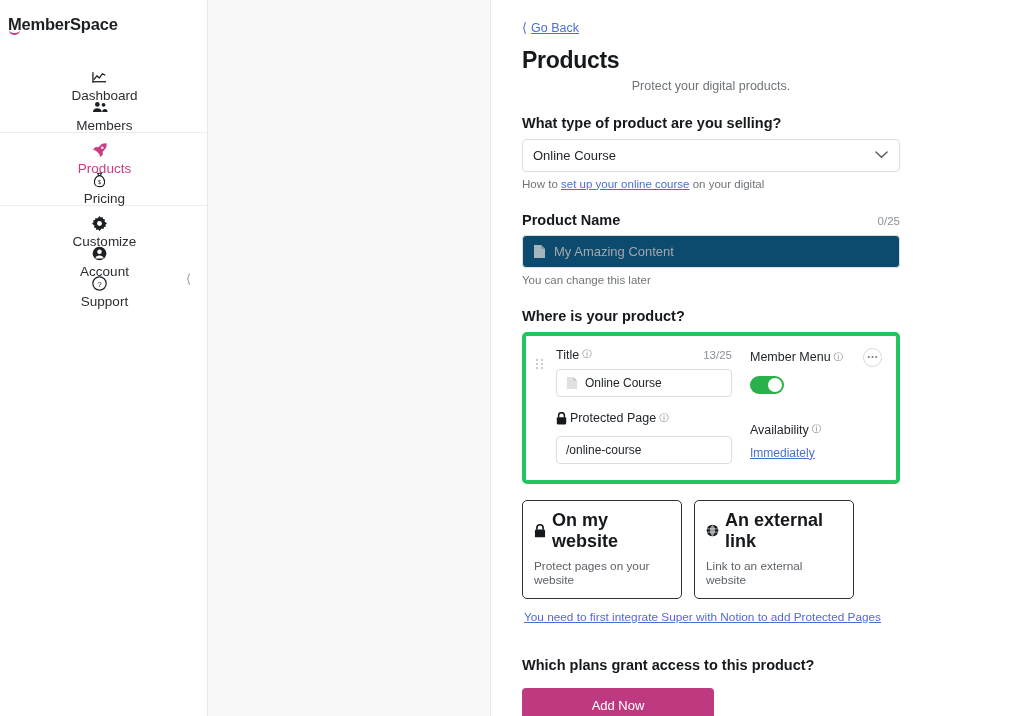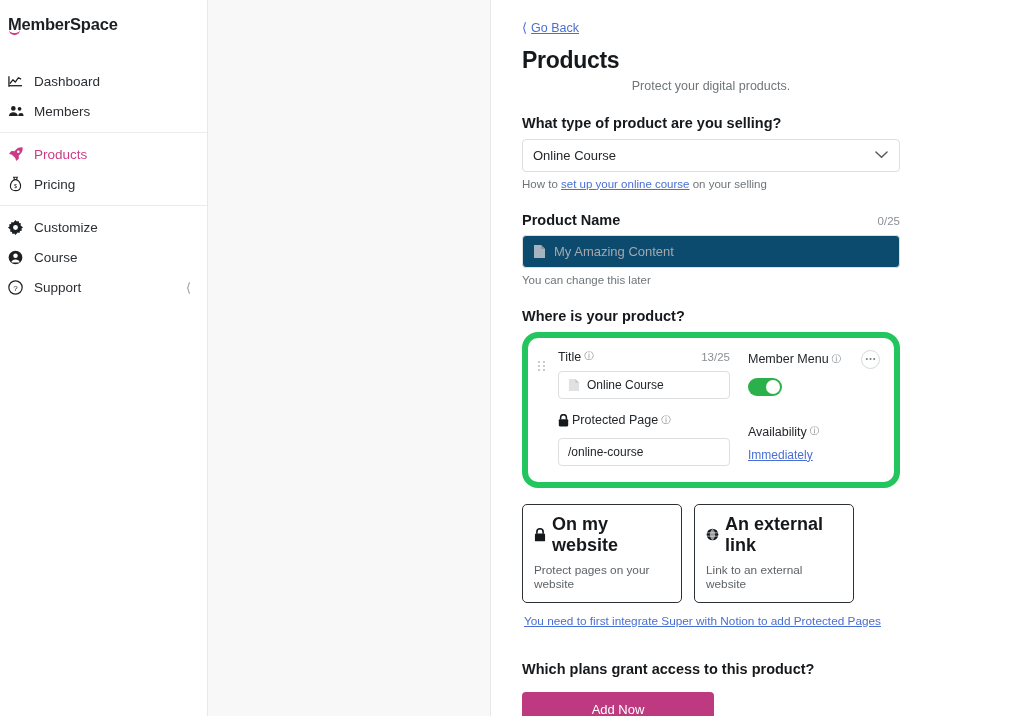--- a/index.html
+++ b/index.html
@@ -46,20 +46,21 @@
   .divider { height: 1px; background: #ececec; width: 100%; }
   .nav-item {
     display: flex;
     align-items: center;
     height: 30px;
     padding: 0 10px 0 8px;
     font-size: 13.5px;
     color: #2b2f33;
     cursor: pointer;
     position: relative;
+    flex-direction: column;
   }
   .nav-item .ico {
     width: 22px;
     display: inline-flex;
     align-items: center;
     justify-content: flex-start;
     flex: 0 0 22px;
     color: #1d2023;
   }
   .nav-item .lbl { padding-left: 4px; }
@@ -168,22 +169,22 @@
     display: flex;
     align-items: center;
     padding: 0 10px;
     gap: 8px;
   }
   .text-input .ph { font-size: 13px; color: #a3a8ad; }
   .doc-ico { font-size: 13px; filter: grayscale(1); opacity: .75; line-height: 1; }
 
   
   .prod-card {
-    border: 6px solid #22c55e;
-    border-radius: 16px;
+    border: 4px solid #22c55e;
+    border-radius: 5px;
     background: #fff;
     padding: 12px 14px 16px 10px;
     display: flex;
     gap: 10px;
     margin-bottom: 16px;
   }
   .card-left { flex: 1 1 auto; min-width: 0; }
   .card-right { flex: 0 0 140px; padding-left: 8px; }
   .drag-handle {
     flex: 0 0 10px;
@@ -392,21 +393,21 @@
         <span class="lbl">Customize</span>
       </div>
       <div class="nav-item">
         <span class="ico">
           <svg width="15" height="15" viewBox="0 0 16 16">
               <circle cx="8" cy="8" r="7.3" fill="currentColor"></circle>
               <circle cx="8" cy="6.1" r="2.4" fill="#fff"></circle>
               <path d="M3.4 13.2c.5-2.1 2.3-3.2 4.6-3.2s4.1 1.1 4.6 3.2z" fill="#fff"></path>
             </svg>
         </span>
-        <span class="lbl">Course</span>
+        <span class="lbl">Account</span>
       </div>
       <div class="nav-item">
         <span class="ico">
           <svg width="15" height="15" viewBox="0 0 16 16">
               <circle cx="8" cy="8" r="7.1" stroke="currentColor" stroke-width="1.3" fill="none"></circle>
               <text x="8" y="11.6" font-size="8.6" text-anchor="middle" fill="currentColor" font-family="Liberation Sans, sans-serif">?</text>
             </svg>
         </span>
         <span class="lbl">Support</span>
         <span class="chev-collapse">⟨</span>
@@ -432,21 +433,21 @@
       <div class="select-box">
         <span>Online Course</span>
       </div>
       <span class="chev">
         <svg width="13" height="9" viewBox="0 0 14 9">
             <path d="M1 1.2L7 7l6-5.8" stroke="currentColor" stroke-width="1.5" fill="none" stroke-linecap="round"></path>
           </svg>
       </span>
     </div>
     <div class="helper">
-      <span>How to </span><a>set up your online course</a><span> on your selling</span>
+      <span>How to </span><a>set up your online course</a><span> on your digital</span>
     </div>
 
     
     <div class="label-row">
       <span class="section-head" style="margin:0">Product Name</span>
       <span class="counter">0/25</span>
     </div>
     <div class="text-input">
       <span class="doc-ico">
         <svg width="13" height="15" viewBox="0 0 13 15">

